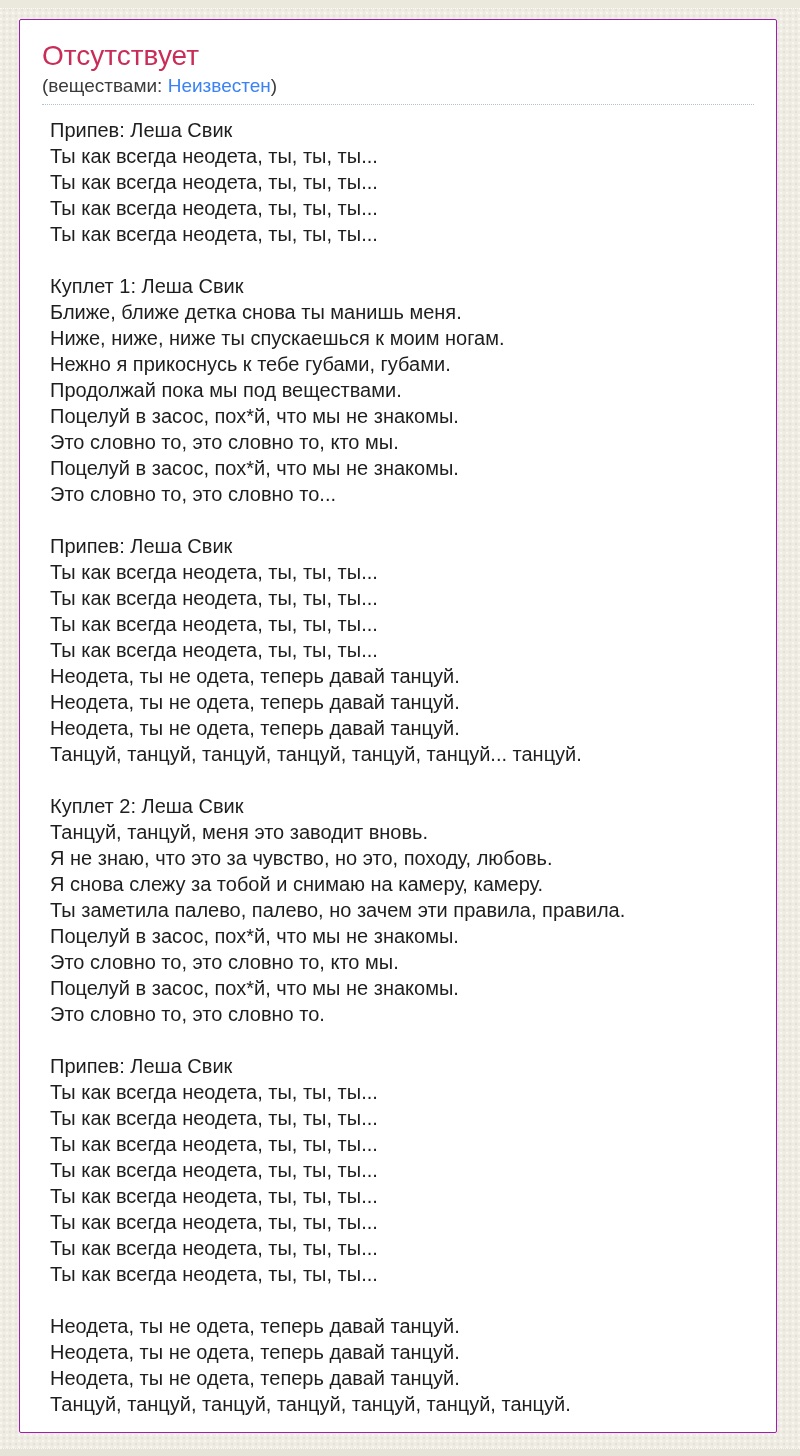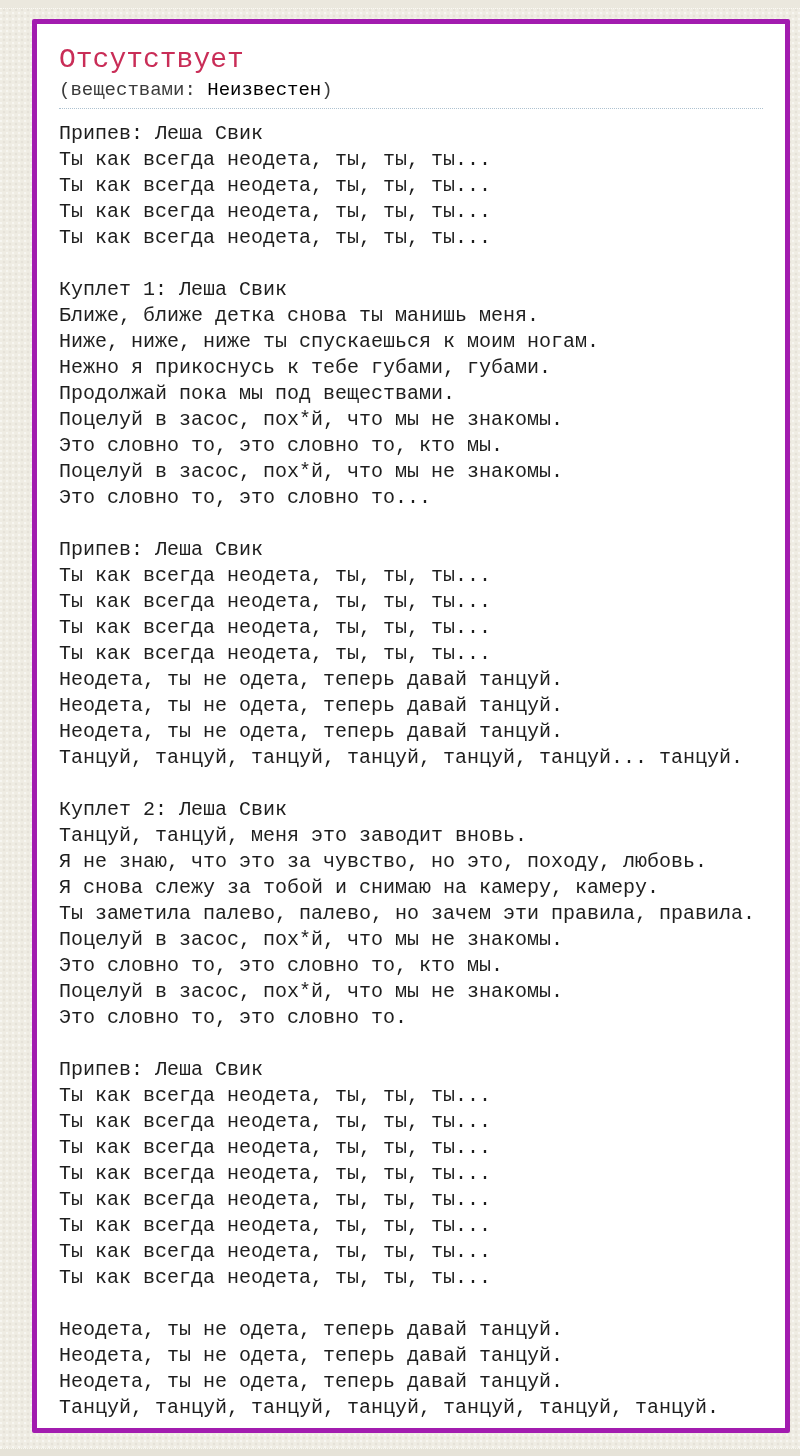--- a/index.html
+++ b/index.html
@@ -27,62 +27,61 @@
   }
   .bottom-strip {
     position: absolute;
     bottom: 0; left: 0; right: 0;
     height: 7px;
     background: #e6e3d8;
     border-top: 1px dotted #f8f7f1;
   }
   .lyrics-card {
     position: absolute;
-    left: 32px;
+    left: 19px;
     top: 19px;
     width: 758px;
     height: 1414px;
     box-sizing: border-box;
     background: #ffffff;
-    border: 5px solid #a21caf;
+    border: 1px solid #a21caf;
     border-radius: 2px;
     padding: 20px 22px 0 22px;
-    font-family: Liberation Mono, monospace;
   }
   .card-header {
     border-bottom: 1px dotted #aec2d0;
     padding-bottom: 7px;
   }
   .song-title {
     margin: 0;
     font-size: 28px;
     line-height: 32px;
     font-weight: 400;
     color: #c92d57;
   }
   .artist-line {
     margin-top: 3px;
     font-size: 19px;
     line-height: 22px;
     color: #3b3b3b;
   }
   .artist-link {
-    color: #000000;
+    color: #3b82f6;
     text-decoration: none;
     cursor: pointer;
   }
   .lyrics-text {
     margin-top: 12px;
     font-size: 20px;
     line-height: 26px;
     color: #1e1e1e;
   }
   .lyrics-block {
     white-space: pre-line;
-    margin: 0 0 26px 0;
+    margin: 0 0 26px 8px;
   }
   .lyrics-block:last-child {
     margin-bottom: 0;
   }
 </style>
 </head>
 <body>
 
 <div class="top-strip"></div>
 

